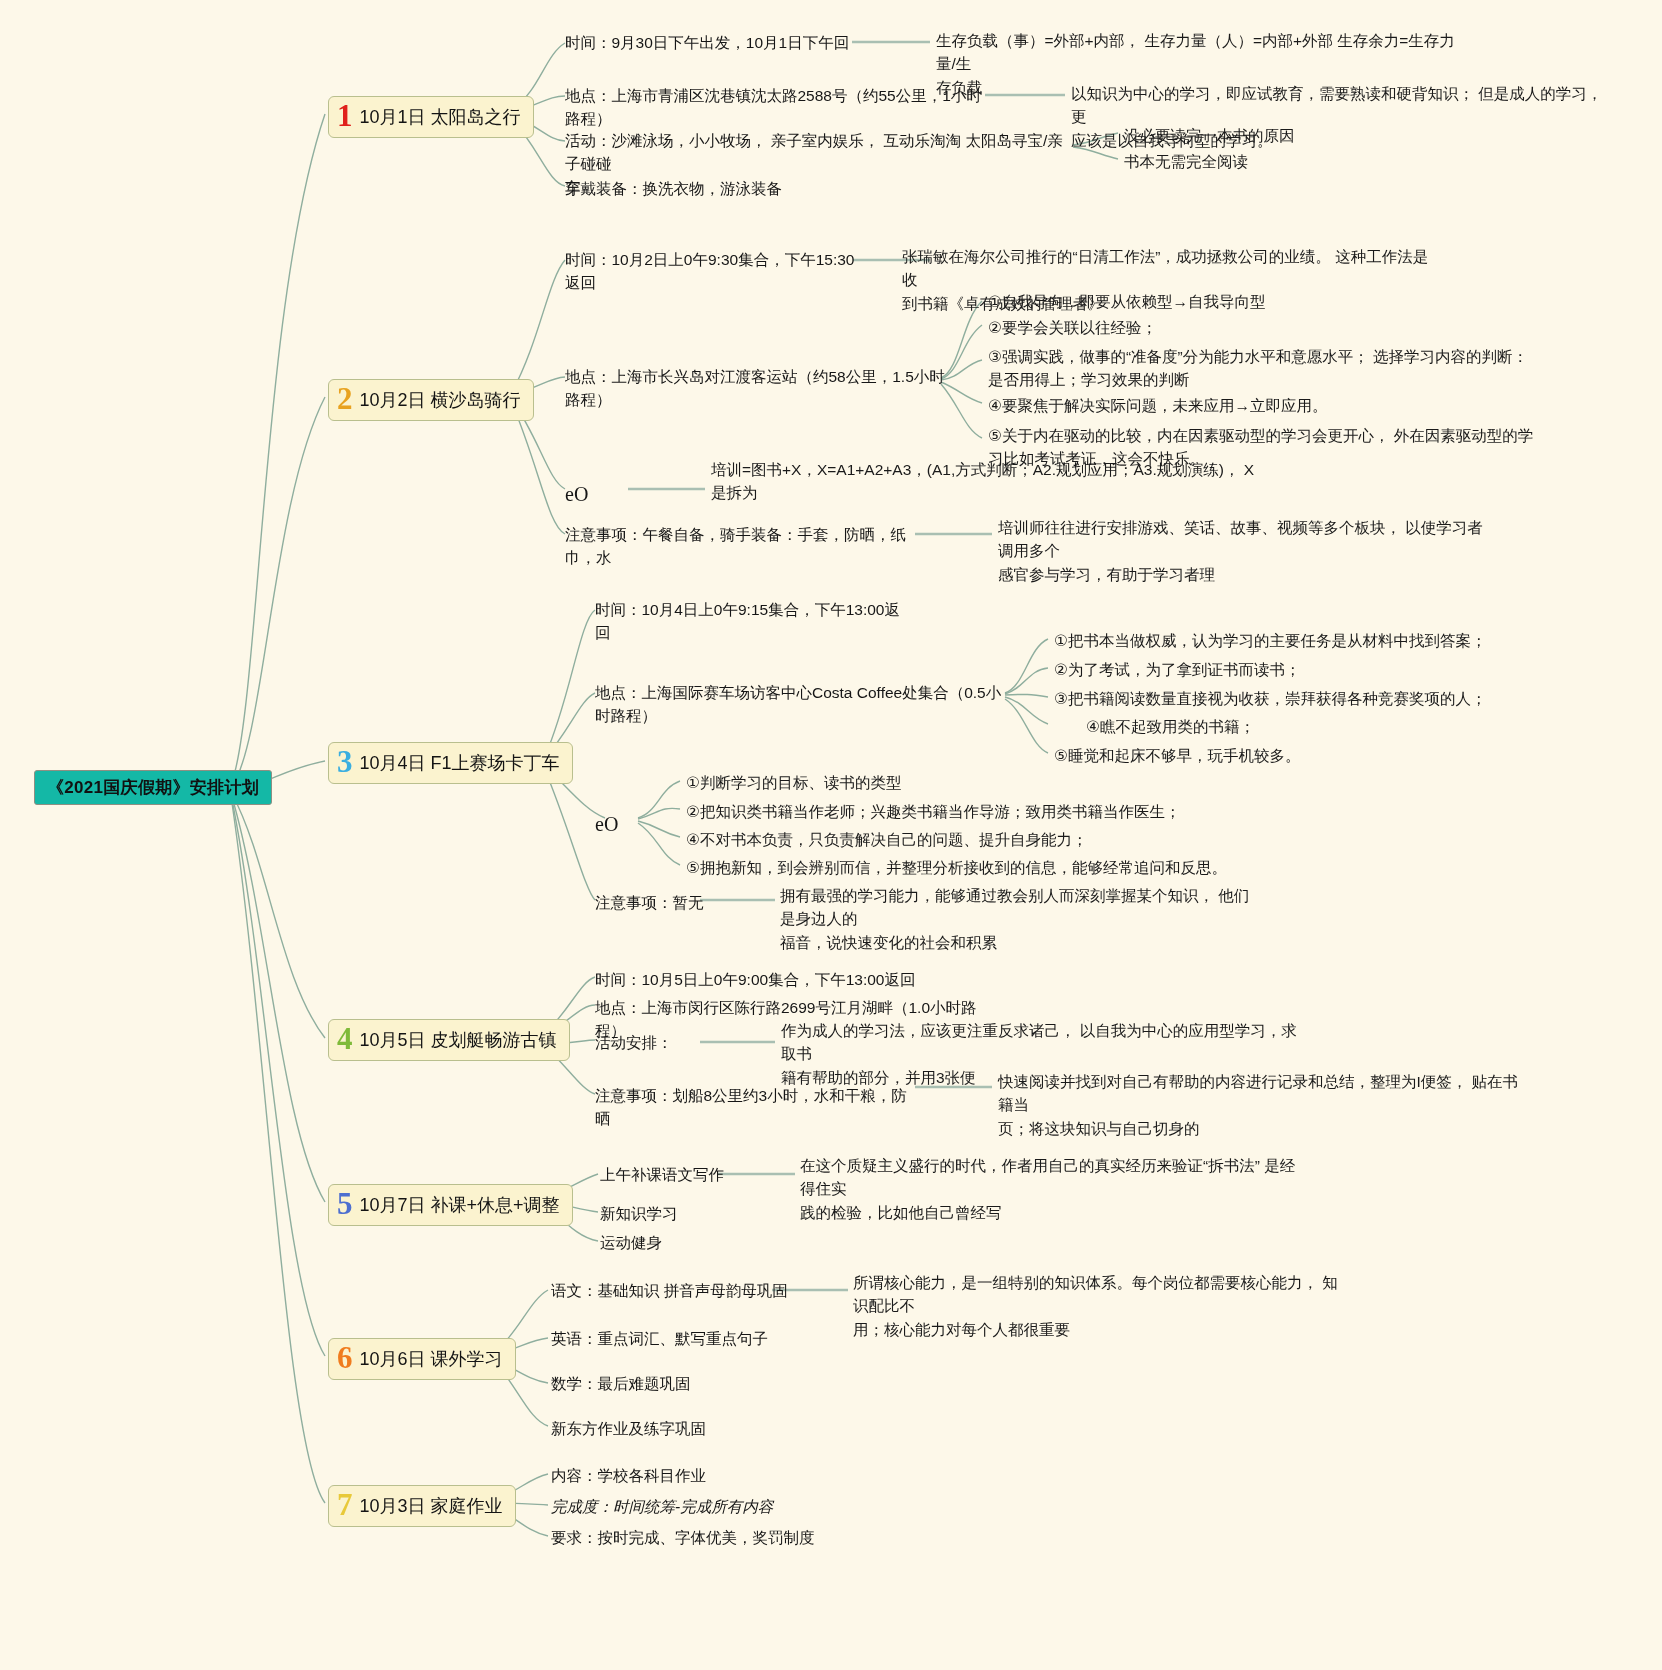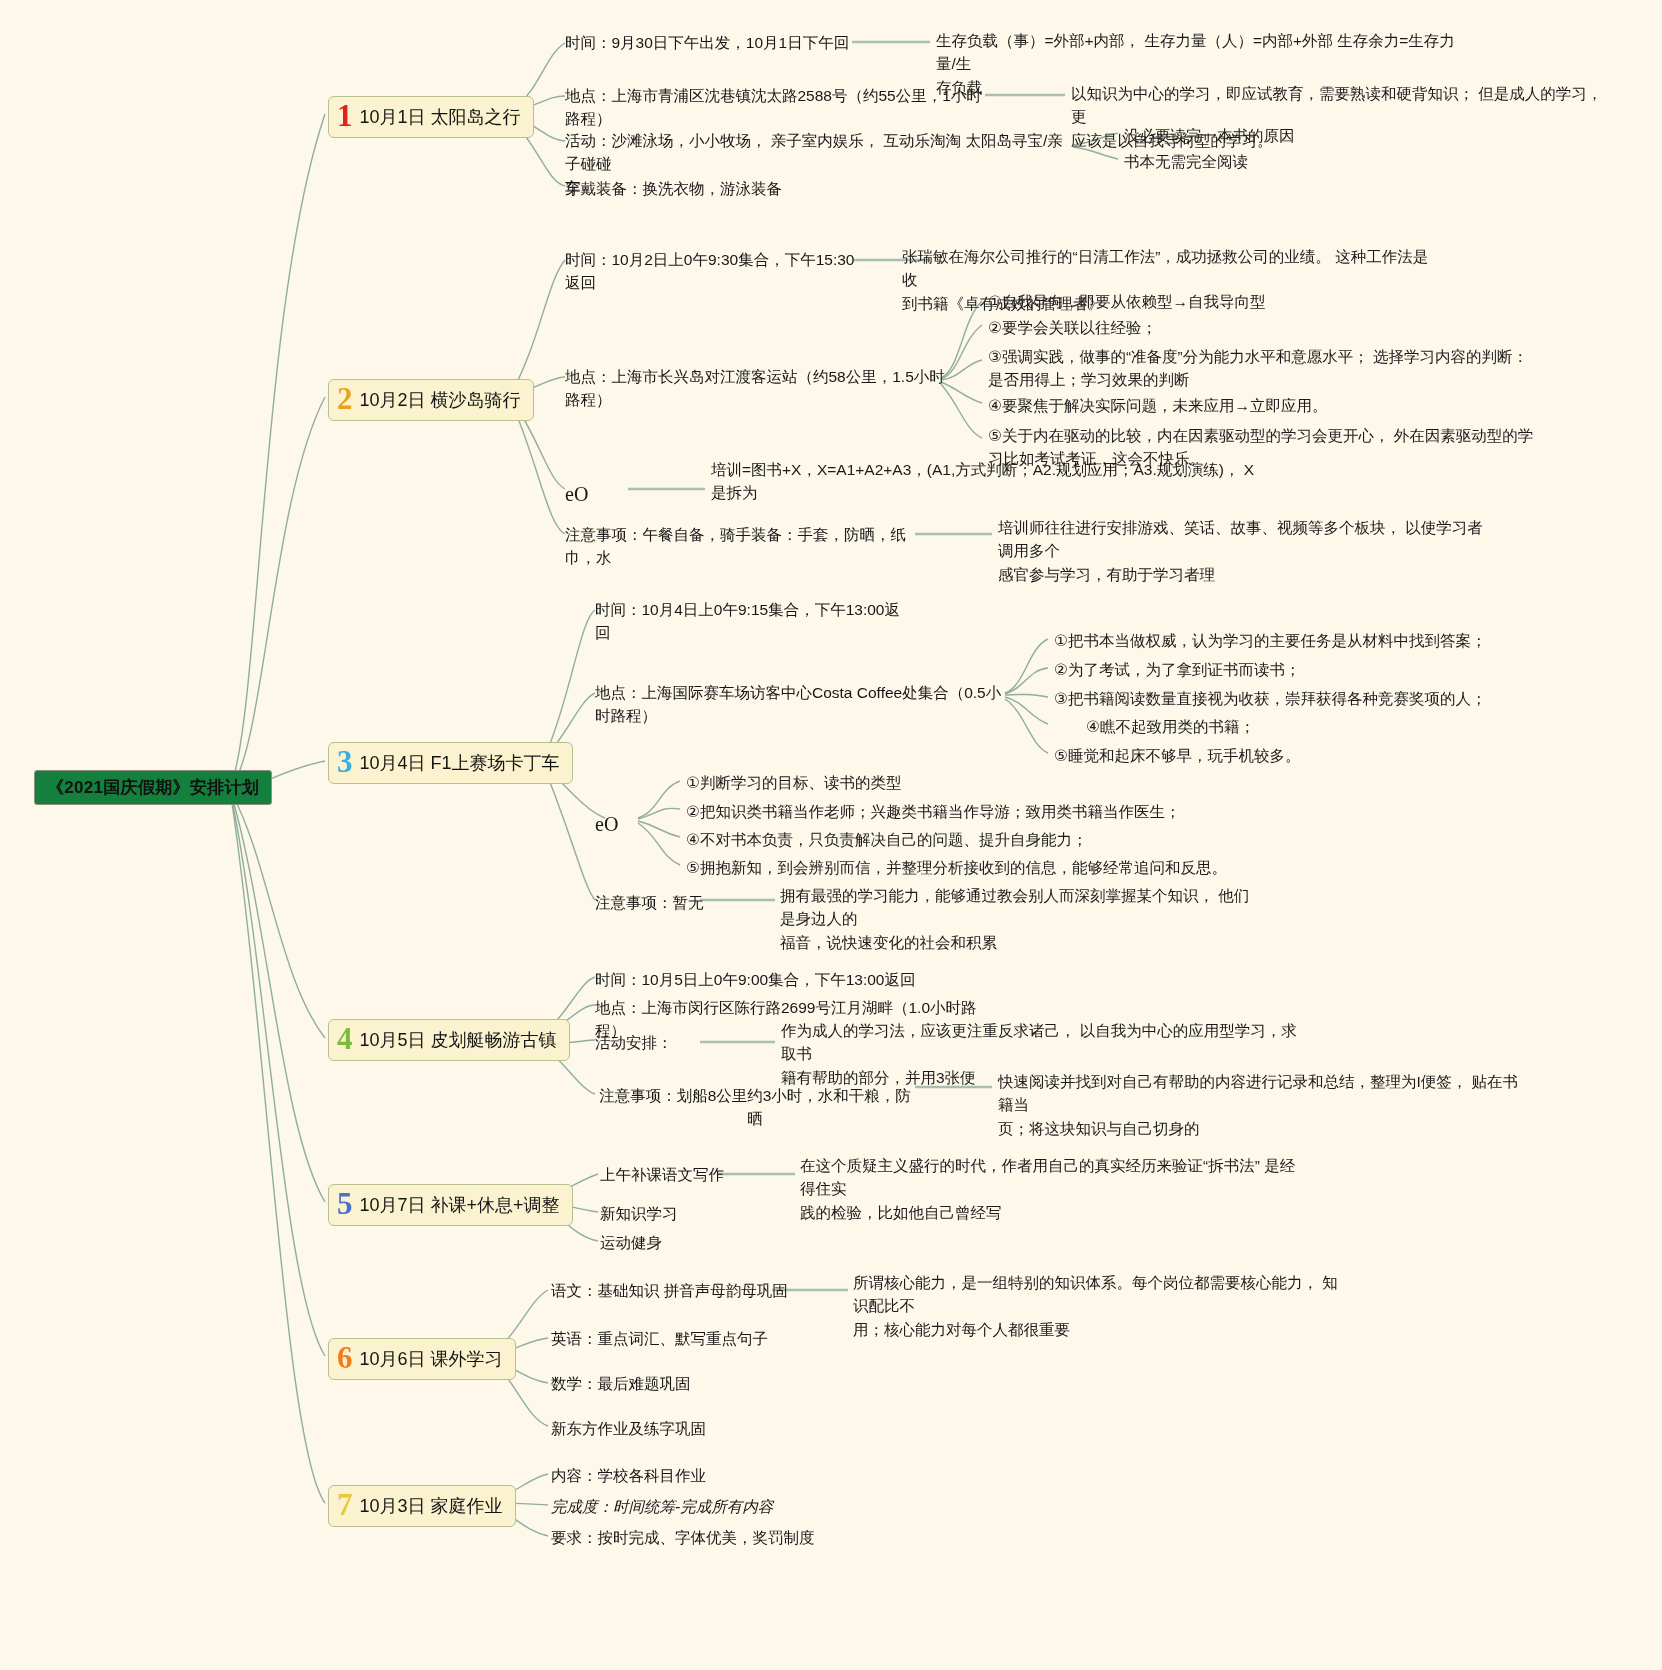--- a/index.html
+++ b/index.html
@@ -25,21 +25,21 @@
     width: 1662px;
     height: 1670px;
     pointer-events: none;
   }
   .node {
     position: absolute;
     box-sizing: border-box;
   }
   
   .root-node {
-    background: #15803d;
+    background: #14b8a6;
     border: 1px solid #8f8f82;
     border-radius: 3px;
     padding: 5px 12px;
     font-size: 17px;
     font-weight: bold;
     color: #111;
     white-space: nowrap;
     letter-spacing: 0.3px;
   }
   
@@ -236,21 +236,21 @@
     <span class="branch-label">10月5日 皮划艇畅游古镇</span>
   </div>
 
   <div class="leaf" style="left:595px; top:968px; width:330px;">时间：10月5日上0午9:00集合，下午13:00返回</div>
   <div class="leaf" style="left:595px; top:996px; width:400px;">地点：上海市闵行区陈行路2699号江月湖畔（1.0小时路程）</div>
 
   <div class="leaf" style="left:595px; top:1031px;">活动安排：</div>
   <div class="leaf note" style="left:781px; top:1019px; width:520px;">作为成人的学习法，应该更注重反求诸己， 以自我为中心的应用型学习，求取书
 籍有帮助的部分，并用3张便</div>
 
-  <div class="leaf" style="left:595px; top:1084px; width:320px;text-align:center;">注意事项：划船8公里约3小时，水和干粮，防晒</div>
+  <div class="leaf" style="left:595px; top:1084px; width:320px;">注意事项：划船8公里约3小时，水和干粮，防晒</div>
   <div class="leaf note" style="left:998px; top:1070px; width:530px;">快速阅读并找到对自己有帮助的内容进行记录和总结，整理为I便签， 贴在书籍当
 页；将这块知识与自己切身的</div>
 
   <div class="node branch-node" style="left:328px; top:1184px;">
     <span class="branch-num" style="color: rgb(77, 111, 208);">5</span>
     <span class="branch-label">10月7日 补课+休息+调整</span>
   </div>
 
   <div class="leaf" style="left:600px; top:1163px; width:200px;">上午补课语文写作</div>
   <div class="leaf note" style="left:800px; top:1154px; width:500px;">在这个质疑主义盛行的时代，作者用自己的真实经历来验证“拆书法” 是经得住实

